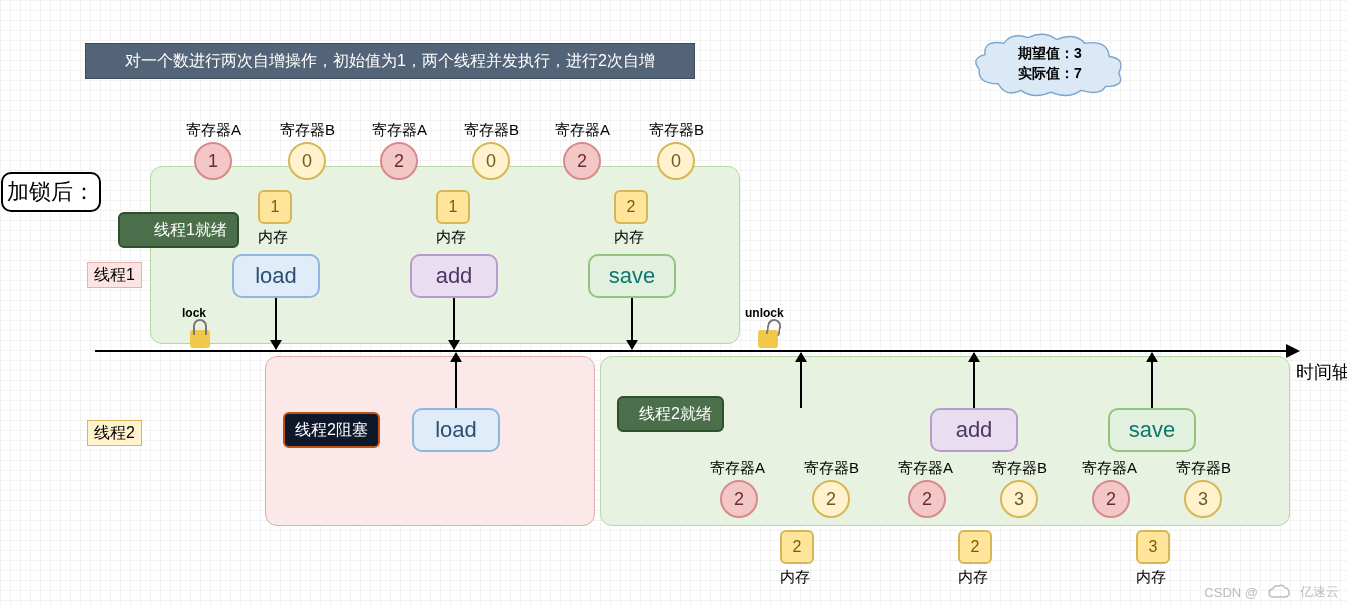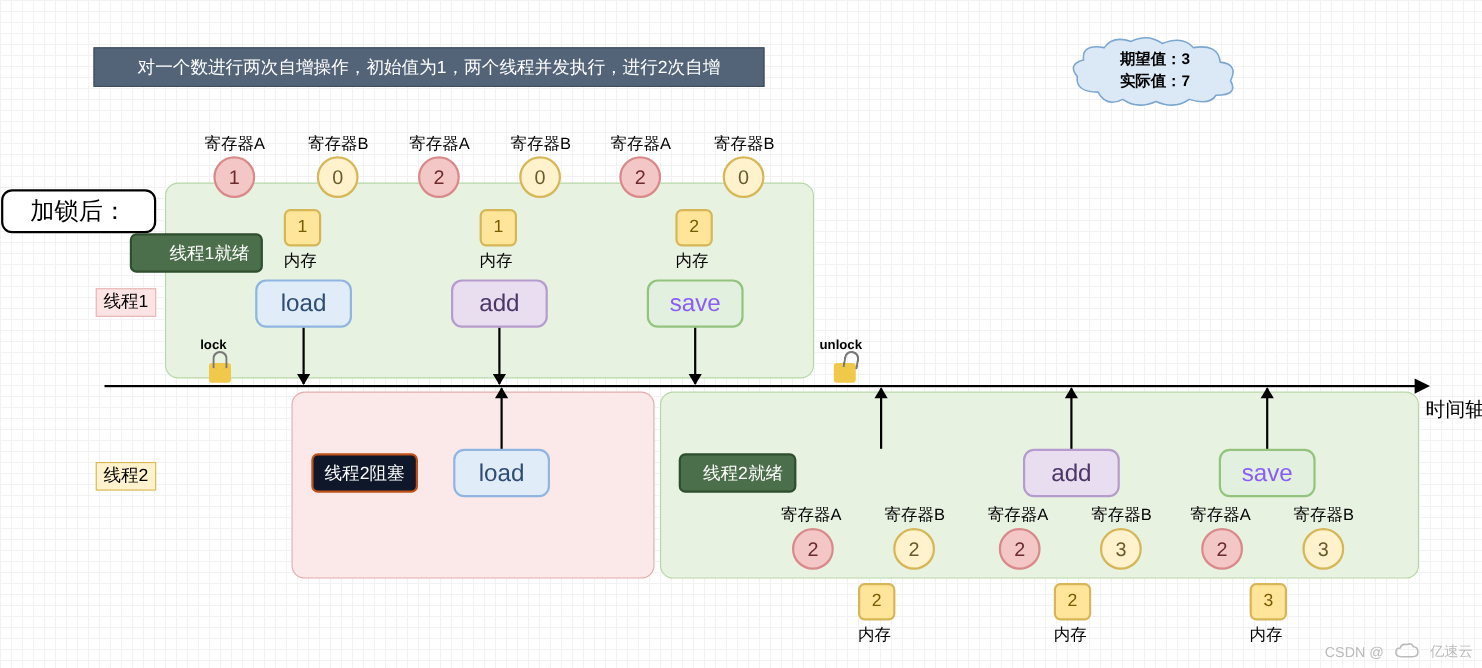--- a/index.html
+++ b/index.html
@@ -8,36 +8,36 @@
   .grid-bg{position:absolute;inset:0;
     background-image:
       linear-gradient(#f2f2f2 1px,transparent 1px),
       linear-gradient(90deg,#f2f2f2 1px,transparent 1px),
       linear-gradient(#e9e9e9 1px,transparent 1px),
       linear-gradient(90deg,#e9e9e9 1px,transparent 1px);
     background-size:10px 10px,10px 10px,50px 50px,50px 50px;
   }
   .lbl{position:absolute;font-size:15px;color:#000;white-space:nowrap;}
   .title-box{position:absolute;left:85px;top:43px;width:610px;height:36px;background:#546478;color:#fff;font-size:16px;display:flex;align-items:center;justify-content:center;border:1px solid #3d4b5b;}
-  .afterlock{position:absolute;left:1px;top:172px;width:141px;height:40px;background:#fff;border:2px solid #000;border-radius:10px;font-size:22px;display:flex;align-items:center;justify-content:center;}
+  .afterlock{position:absolute;left:1px;top:172px;width:100px;height:40px;background:#fff;border:2px solid #000;border-radius:10px;font-size:22px;display:flex;align-items:center;justify-content:center;}
   .row-tag{position:absolute;font-size:16px;padding:0 6px;height:26px;line-height:24px;border:1px solid;}
   .row1-tag{left:87px;top:262px;background:#fde4e4;border-color:#e8b2b2;color:#000;}
   .row2-tag{left:87px;top:420px;background:#fff2cc;border-color:#d6b656;}
   .region{position:absolute;border-radius:12px;}
   .reg-green1{left:150px;top:166px;width:590px;height:178px;background:#e8f2e1;border:1px solid #b6d7a8;}
   .reg-red{left:265px;top:356px;width:330px;height:170px;background:#fbe8e8;border:1px solid #e6aaaa;}
   .reg-green2{left:600px;top:356px;width:690px;height:170px;background:#e8f2e1;border:1px solid #b6d7a8;}
   .circle{position:absolute;width:38px;height:38px;border-radius:50%;display:flex;align-items:center;justify-content:center;font-size:18px;border:2px solid;}
   .c-pink{background:#f4c7c7;border-color:#d88a8a;color:#6b2b2b;}
   .c-yellow{background:#fff2cc;border-color:#d6b656;color:#6b5b2b;}
   .mem-box{position:absolute;width:34px;height:34px;background:#ffe599;border:2px solid #d6b656;border-radius:6px;display:flex;align-items:center;justify-content:center;font-size:16px;color:#7a5b00;}
   .op-box{position:absolute;width:88px;height:44px;border-radius:10px;display:flex;align-items:center;justify-content:center;font-size:22px;font-weight:500;border:2px solid;}
   .op-load{background:#e1ecf9;border-color:#8fb5e0;color:#2d4d73;}
   .op-add{background:#e8def0;border-color:#b59ccc;color:#4d3566;}
-  .op-save{background:#e1f0df;border-color:#93c47d;color:#8b5cf6;}
+  .op-save{background:#e1f0df;border-color:#93c47d;color:#0f766e;}
   .state-box{position:absolute;height:36px;border-radius:6px;display:flex;align-items:center;justify-content:center;font-size:16px;padding:0 10px;border:2px solid;}
   .st-ready{background:#4b6f4b;border-color:#2e4e2e;color:#fff;}
   .st-block{background:#0f172a;border-color:#bf521a;color:#fff;}
   .axis{position:absolute;left:95px;top:350px;width:1197px;height:2px;background:#000;}
   .axis-arrow{position:absolute;left:1286px;top:344px;width:0;height:0;border-top:7px solid transparent;border-bottom:7px solid transparent;border-left:14px solid #000;}
   .v-arrow{position:absolute;width:2px;background:#000;}
   .v-arrow::after{content:"";position:absolute;left:-5px;width:0;height:0;border-left:6px solid transparent;border-right:6px solid transparent;}
   .down::after{bottom:-1px;border-top:10px solid #000;}
   .up::after{top:-1px;border-bottom:10px solid #000;}
   .lock-lbl{position:absolute;font-size:12px;font-weight:bold;}
@@ -101,21 +101,21 @@
 <div class="circle c-yellow" style="left:657px;top:142px;">0</div>
 <div class="mem-box" style="left:614px;top:190px;">2</div>
 <div class="lbl" style="left:614px;top:228px;">内存</div>
 <div class="op-box op-save" style="left:588px;top:254px;">save</div>
 <div class="v-arrow down" style="left:631px;top:298px;height:51px;"></div>
 
 <div class="state-box st-block" style="left:283px;top:412px;">线程2阻塞</div>
 <div class="op-box op-load" style="left:412px;top:408px;">load</div>
 <div class="v-arrow up" style="left:455px;top:353px;height:55px;"></div>
 
-<div class="state-box st-ready" style="left:617px;top:412px;padding-left:20px;">线程2就绪</div>
+<div class="state-box st-ready" style="left:617px;top:396px;padding-left:20px;">线程2就绪</div>
 
 <div class="lbl" style="left:710px;top:459px;">寄存器A</div>
 <div class="lbl" style="left:804px;top:459px;">寄存器B</div>
 <div class="circle c-pink" style="left:720px;top:480px;">2</div>
 <div class="circle c-yellow" style="left:812px;top:480px;">2</div>
 <div class="mem-box" style="left:780px;top:530px;">2</div>
 <div class="lbl" style="left:780px;top:568px;">内存</div>
 <div class="v-arrow up" style="left:800px;top:353px;height:55px;"></div>
 
 <div class="op-box op-add" style="left:930px;top:408px;">add</div>

